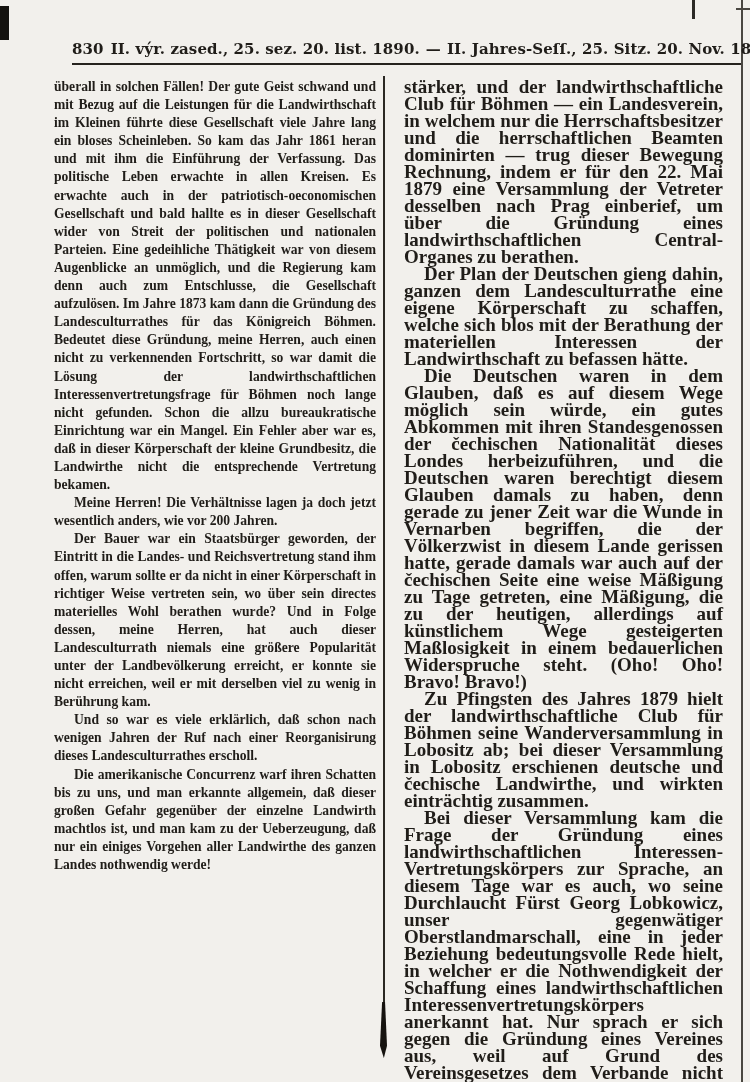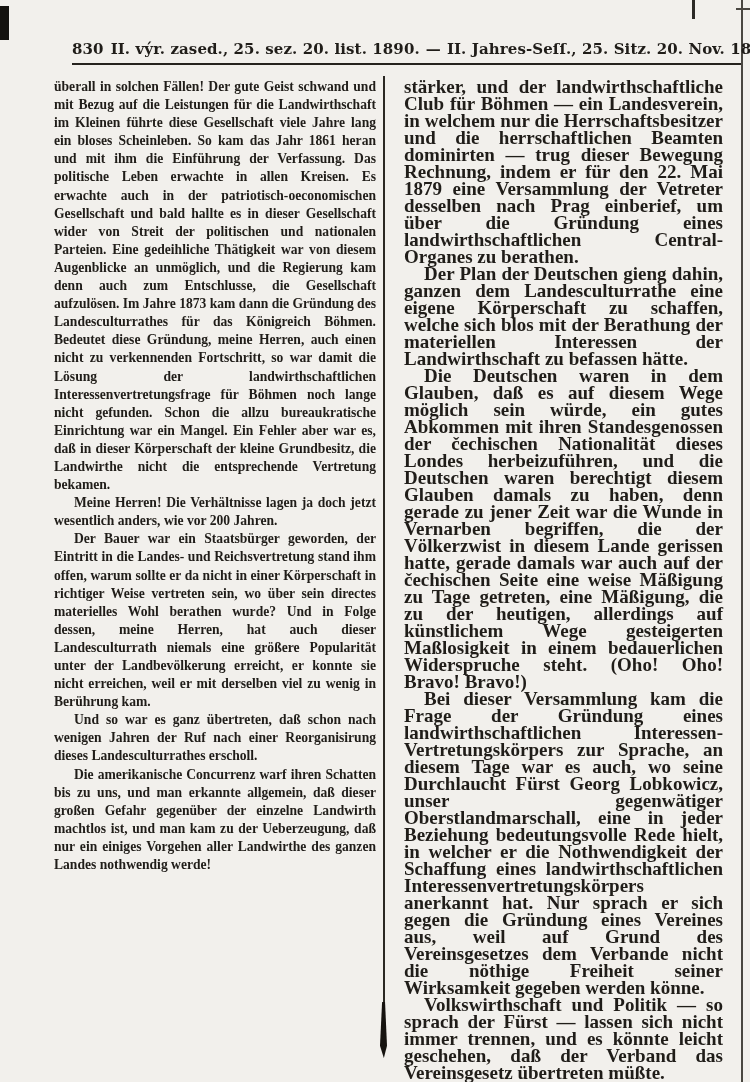--- a/index.html
+++ b/index.html
@@ -65,27 +65,28 @@
     </span>
     <span class="h-dash">—</span>
     <span class="h-right">II. Jahres-Seſſ., 25. Sitz. 20. Nov. 1890.</span>
   </div>
 
   <div class="columns">
     <div class="column left">
         <p class="para">überall in solchen Fällen! Der gute Geist schwand und mit Bezug auf die Leistungen für die Landwirthschaft im Kleinen führte diese Gesellschaft viele Jahre lang ein bloses Scheinleben. So kam das Jahr 1861 heran und mit ihm die Einführung der Verfassung. Das politische Leben erwachte in allen Kreisen. Es erwachte auch in der patriotisch-oeconomischen Gesellschaft und bald hallte es in dieser Gesellschaft wider von Streit der politischen und nationalen Parteien. Eine gedeihliche Thätigkeit war von diesem Augenblicke an unmöglich, und die Regierung kam denn auch zum Entschlusse, die Gesellschaft aufzulösen. Im Jahre 1873 kam dann die Gründung des Landesculturrathes für das Königreich Böhmen. Bedeutet diese Gründung, meine Herren, auch einen nicht zu verkennenden Fortschritt, so war damit die Lösung der landwirthschaftlichen Interessenvertretungsfrage für Böhmen noch lange nicht gefunden. Schon die allzu bureaukratische Einrichtung war ein Mangel. Ein Fehler aber war es, daß in dieser Körperschaft der kleine Grundbesitz, die Landwirthe nicht die entsprechende Vertretung bekamen.</p>
         <p class="para indent">Meine Herren! Die Verhältnisse lagen ja doch jetzt wesentlich anders, wie vor 200 Jahren.</p>
         <p class="para indent">Der Bauer war ein Staatsbürger geworden, der Eintritt in die Landes- und Reichsvertretung stand ihm offen, warum sollte er da nicht in einer Körperschaft in richtiger Weise vertreten sein, wo über sein directes materielles Wohl berathen wurde? Und in Folge dessen, meine Herren, hat auch dieser Landesculturrath niemals eine größere Popularität unter der Landbevölkerung erreicht, er konnte sie nicht erreichen, weil er mit derselben viel zu wenig in Berührung kam.</p>
-        <p class="para indent">Und so war es ganz übertreten, daß schon nach wenigen Jahren der Ruf nach einer Reorganisirung dieses Landesculturrathes erscholl.</p>
+        <p class="para indent">Und so war es viele erklärlich, daß schon nach wenigen Jahren der Ruf nach einer Reorganisirung dieses Landesculturrathes erscholl.</p>
         <p class="para indent">Die amerikanische Concurrenz warf ihren Schatten bis zu uns, und man erkannte allgemein, daß dieser großen Gefahr gegenüber der einzelne Landwirth machtlos ist, und man kam zu der Ueberzeugung, daß nur ein einiges Vorgehen aller Landwirthe des ganzen Landes nothwendig werde!</p>
       </div>
     <div class="column right">
         <p class="para">stärker, und der landwirthschaftliche Club für Böhmen — ein Landesverein, in welchem nur die Herrschaftsbesitzer und die herrschaftlichen Beamten dominirten — trug dieser Bewegung Rechnung, indem er für den 22. Mai 1879 eine Versammlung der Vetreter desselben nach Prag einberief, um über die Gründung eines landwirthschaftlichen Central-Organes zu berathen.</p>
         <p class="para indent">Der Plan der Deutschen gieng dahin, ganzen dem Landesculturrathe eine eigene Körperschaft zu schaffen, welche sich blos mit der Berathung der materiellen Interessen der Landwirthschaft zu befassen hätte.</p>
         <p class="para indent">Die Deutschen waren in dem Glauben, daß es auf diesem Wege möglich sein würde, ein gutes Abkommen mit ihren Standesgenossen der čechischen Nationalität dieses Londes herbeizuführen, und die Deutschen waren berechtigt diesem Glauben damals zu haben, denn gerade zu jener Zeit war die Wunde in Vernarben begriffen, die der Völkerzwist in diesem Lande gerissen hatte, gerade damals war auch auf der čechischen Seite eine weise Mäßigung zu Tage getreten, eine Mäßigung, die zu der heutigen, allerdings auf künstlichem Wege gesteigerten Maßlosigkeit in einem bedauerlichen Widerspruche steht. (Oho! Oho! Bravo! Bravo!)</p>
+        <p class="para indent">Zu Pfingsten des Jahres 1879 hielt der landwirthschaftliche Club für Böhmen seine Wanderversammlung in Lobositz ab; bei dieser Versammlung in Lobositz erschienen deutsche und čechische Landwirthe, und wirkten einträchtig zusammen.</p>
         <p class="para indent">Bei dieser Versammlung kam die Frage der Gründung eines landwirthschaftlichen Interessen-Vertretungskörpers zur Sprache, an diesem Tage war es auch, wo seine Durchlaucht Fürst Georg Lobkowicz, unser gegenwätiger Oberstlandmarschall, eine in jeder Beziehung bedeutungsvolle Rede hielt, in welcher er die Nothwendigkeit der Schaffung eines landwirthschaftlichen Interessenvertretungskörpers anerkannt hat. Nur sprach er sich gegen die Gründung eines Vereines aus, weil auf Grund des Vereinsgesetzes dem Verbande nicht die nöthige Freiheit seiner Wirksamkeit gegeben werden könne.</p>
         <p class="para indent">Volkswirthschaft und Politik — so sprach der Fürst — lassen sich nicht immer trennen, und es könnte leicht geschehen, daß der Verband das Vereinsgesetz übertreten müßte. </p>
       </div>
   </div>
 
   <div class="divider"></div>
   <div class="divider-blob"></div>
 
 </div>
 

